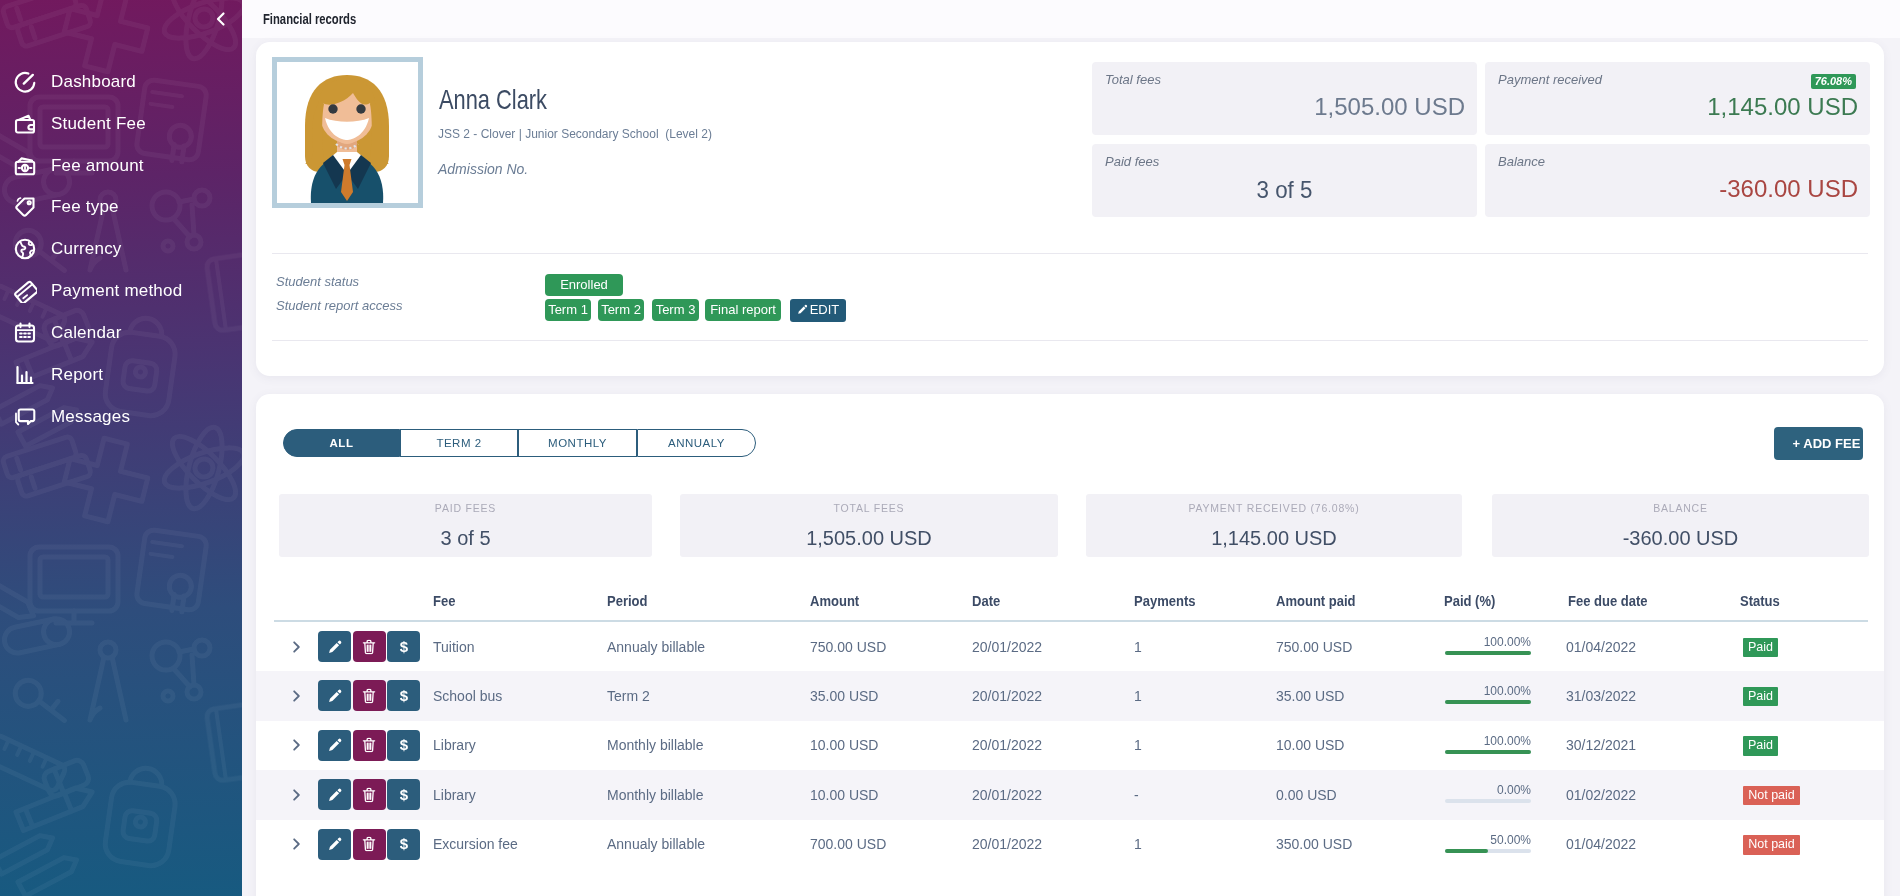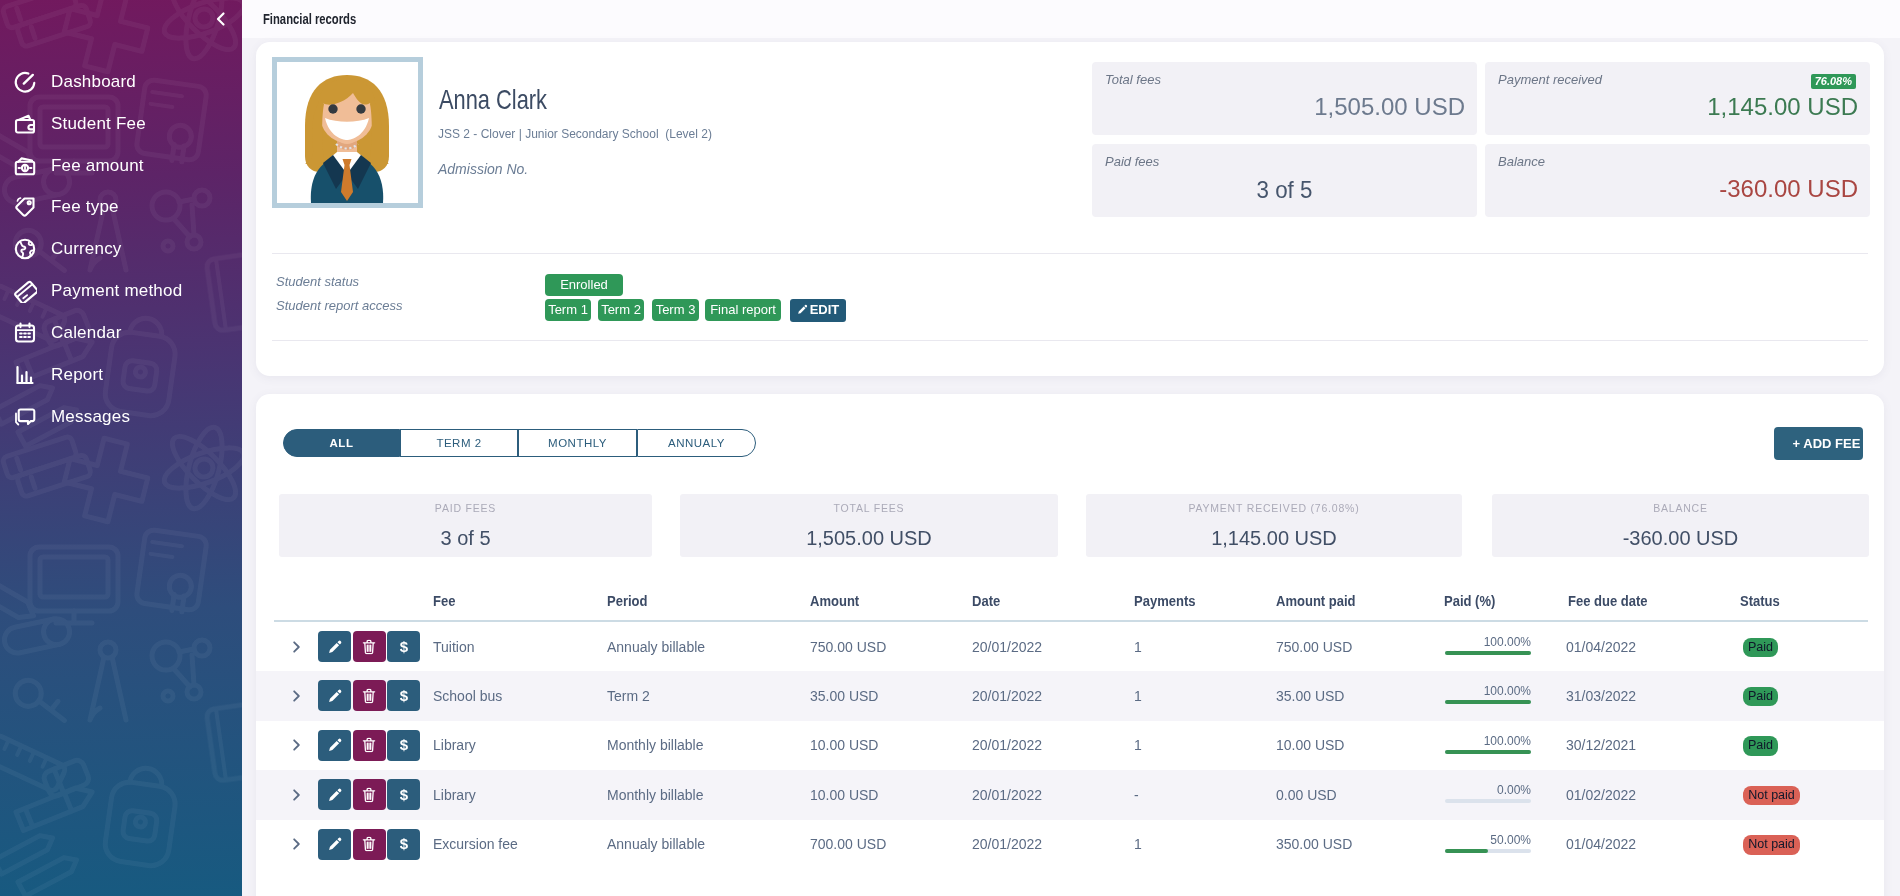--- a/index.html
+++ b/index.html
@@ -33,21 +33,21 @@
 
 .sbox { position:absolute; width:385px; height:73px; background:#f2f1f6; border-radius:4px; }
 .sbox .lab { position:absolute; left:13px; top:10px; font-size:13px; font-style:italic; color:#6c7687; }
 .sbox .val { position:absolute; right:12px; top:31px; font-size:24px; color:#6d7a8e; }
 .sbox .valc { position:absolute; left:0; right:0; top:32px; text-align:center; font-size:24px; color:#46556c; transform:scaleX(0.93); }
 .pbadge { position:absolute; right:14px; top:12px; height:15px; line-height:15px; background:#2f9858; color:#fff; font-size:11px; font-style:italic; font-weight:700; padding:0 4px; border-radius:2px; }
 
 .divider { position:absolute; left:16px; width:1596px; height:1px; background:#e9e8ef; }
 .ilab { position:absolute; left:20px; font-size:13px; font-style:italic; color:#6b7d95; }
 .gbadge { position:absolute; height:22px; background:#2f9858; border-radius:4px; color:#fff; font-size:13px; line-height:22px; text-align:center; }
-#editbtn { position:absolute; height:22.5px; background:#235a78; border-radius:3px; color:#fff; font-size:13px; line-height:22px; text-align:center; font-weight:700; }
+#editbtn { position:absolute; height:22.5px; background:#235a78; border-radius:3px; color:#fff; font-size:13px; line-height:22px; text-align:center; font-weight:400; }
 
 
 .tab { position:absolute; top:35px; height:28px; border:1px solid #2c5d7c; background:#fff; color:#2c5d7c; font-size:11.5px; letter-spacing:0.5px; text-align:center; line-height:26px; font-weight:400; }
 .tab.active { background:#2c5d7c; color:#fff; font-weight:700; }
 #addfee { position:absolute; left:1518px; top:33px; width:89px; height:33px; background:#2e627e; border-radius:4px; color:#fff; font-size:13px; font-weight:700; text-align:center; line-height:33px;padding-left:16px; }
 
 .s2box { position:absolute; top:100px; height:63px; background:#f2f1f6; border-radius:3px; }
 .s2box .lab2 { position:absolute; left:0; right:0; top:8px; text-align:center; font-size:10.5px; letter-spacing:0.8px; color:#abaab8; font-weight:400; }
 .s2box .val2 { position:absolute; left:0; right:0; top:33px; text-align:center; font-size:20px; color:#414f66; }
 
@@ -58,21 +58,21 @@
 .row.alt { background:#f5f4f9; }
 .cell { position:absolute; top:50%; transform:translateY(-50%); font-size:14px; color:#5b6b84; white-space:nowrap; }
 .chev { position:absolute; left:288px; top:50%; transform:translateY(-50%); width:15px; height:15px; }
 .btn { position:absolute; top:9px; width:33px; height:31px; border-radius:4px; }
 .btn svg { position:absolute; left:50%; top:50%; transform:translate(-50%,-50%); }
 .btn.teal { background:#2c5d7c; }
 .btn.mar { background:#7c1b56; }
 .plabel { position:absolute; left:1189px; width:86px; top:13px; text-align:right; font-size:12px; color:#5b6b84; }
 .pbar { position:absolute; left:1189px; width:86px; top:29px; height:4px; border-radius:2px; background:#dbe2ec; }
 .pbar .fill { position:absolute; left:0; top:0; height:4px; border-radius:2px; background:#369254; }
-.stbadge { position:absolute; left:1487px; top:15.5px; height:19.5px; border-radius:8px; color:#0f172a; font-size:12.5px; line-height:19.5px; text-align:center; }
+.stbadge { position:absolute; left:1487px; top:15.5px; height:19.5px; border-radius:1px; color:#ffffff; font-size:12.5px; line-height:19.5px; text-align:center; }
 .stbadge.paid { width:35px; background:#2f9858; }
 .stbadge.notpaid { width:57px; background:#da6156; }
 </style>
 </head>
 <body>
 <div id="sidebar">
 <svg class="pattern" width="242" height="896" viewBox="0 0 242 896">
 <defs>
 <g id="tile" fill="none" stroke="#ffffff" stroke-width="5" stroke-linecap="round" stroke-linejoin="round">
 

